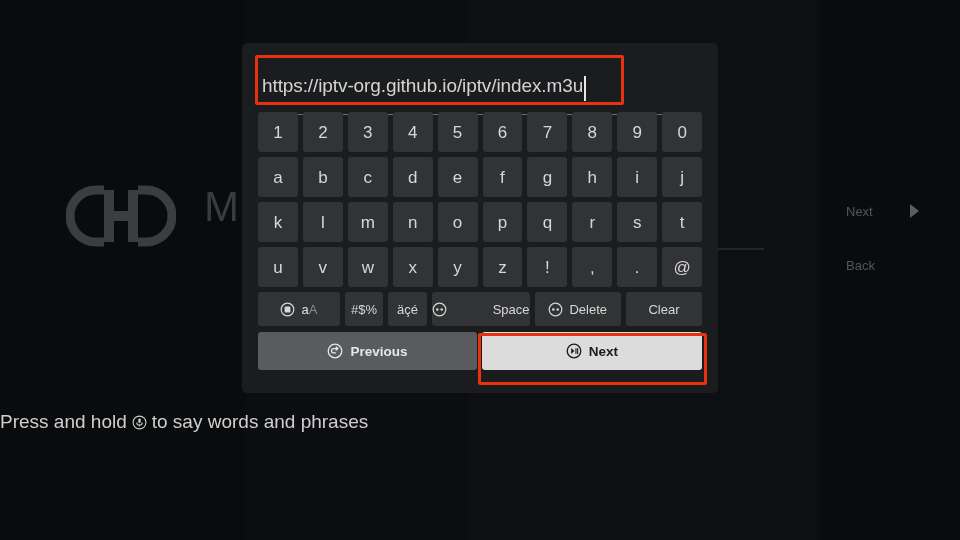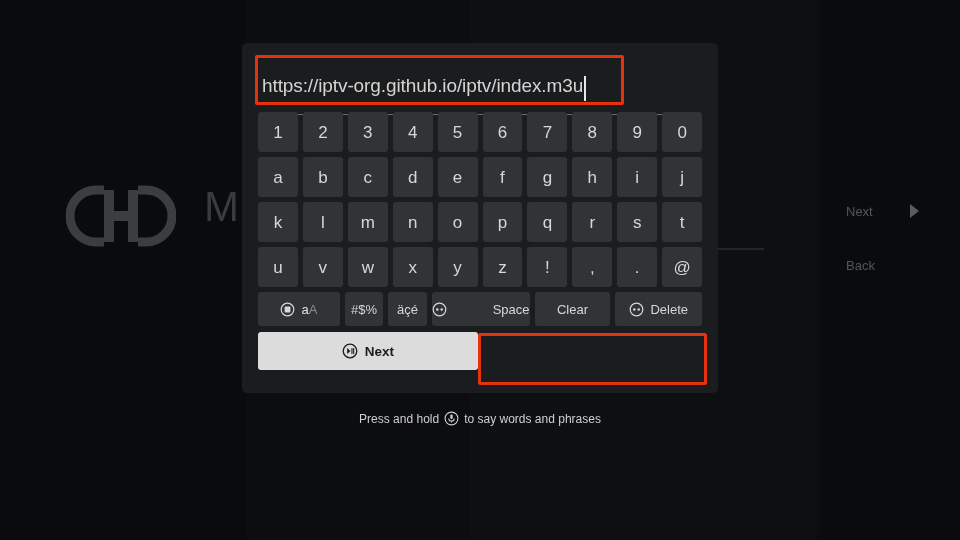--- a/index.html
+++ b/index.html
@@ -220,23 +220,23 @@
     align-items: center;
     justify-content: center;
     flex: none;
   }
 
   
   .hint {
     position: absolute;
     left: 0; top: 411px;
     width: 960px;
-    text-align: center;
+    text-align: left;
     color: #cfcfcf;
-    font-size: 12px;
+    font-size: 19px;
   }
   .hint-inner {
     display: inline-flex;
     align-items: center;
     gap: 5px;
   }
 </style>
 </head>
 <body>
 
@@ -346,36 +346,46 @@
           <span class="ic">
             <svg width="15" height="15" viewBox="0 0 15 15">
               <circle cx="7.5" cy="7.5" r="6.3" fill="none" stroke="#d7d7d7" stroke-width="1.2"></circle>
               <circle cx="5.3" cy="7.5" r="1.25" fill="#d7d7d7"></circle>
               <circle cx="9.7" cy="7.5" r="1.25" fill="#d7d7d7"></circle>
             </svg>
           </span>
           <span>Space</span>
         </div>
 
-        <div class="fkey fkey-clear">Clear</div>
-
         <div class="fkey fkey-del">
           <span class="ic">
             <svg width="15" height="15" viewBox="0 0 15 15">
               <circle cx="7.5" cy="7.5" r="6.3" fill="none" stroke="#d7d7d7" stroke-width="1.2"></circle>
               <circle cx="5.3" cy="7.5" r="1.25" fill="#d7d7d7"></circle>
               <circle cx="9.7" cy="7.5" r="1.25" fill="#d7d7d7"></circle>
             </svg>
           </span>
           <span>Delete</span>
         </div>
+
+        <div class="fkey fkey-clear">Clear</div>
       </div>
 
       <div class="kb-row-action">
 
+        <div class="abtn abtn-prev">
+          <span class="ic">
+            <svg width="16" height="16" viewBox="0 0 16 16">
+              <circle cx="8" cy="8" r="6.8" fill="none" stroke="#e6e6e6" stroke-width="1.3"></circle>
+              <path d="M10.6 5.6 H6.6 A2.1 2.1 0 0 0 6.6 9.8 H8.6" fill="none" stroke="#e6e6e6" stroke-width="1.3" stroke-linecap="round"></path>
+              <path d="M9.1 4.1 L10.9 5.6 L9.1 7.1" fill="none" stroke="#e6e6e6" stroke-width="1.3" stroke-linecap="round" stroke-linejoin="round"></path>
+            </svg>
+          </span>
+          <span>Previous</span>
+        </div>
 
         <div class="abtn abtn-next">
           <span class="ic">
             <svg width="16" height="16" viewBox="0 0 16 16">
               <circle cx="8" cy="8" r="6.8" fill="none" stroke="#1c1c1c" stroke-width="1.3"></circle>
               <path d="M5.2 5 L8.4 8 L5.2 11 Z" fill="#1c1c1c"></path>
               <rect x="9.4" y="5.1" width="1.1" height="5.8" fill="#1c1c1c"></rect>
               <rect x="11.1" y="5.1" width="1.1" height="5.8" fill="#1c1c1c"></rect>
             </svg>
           </span>

